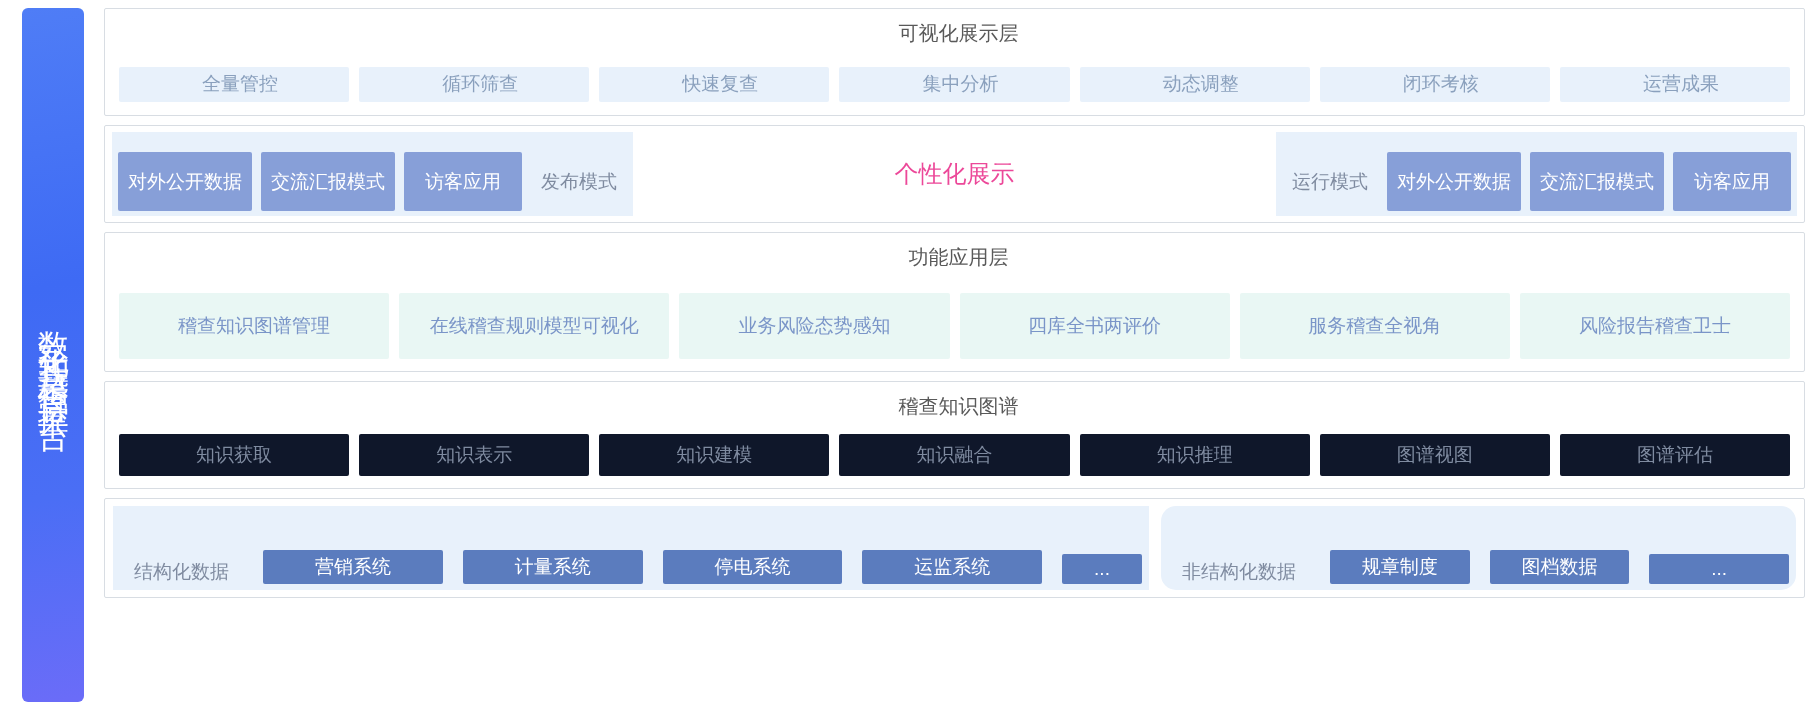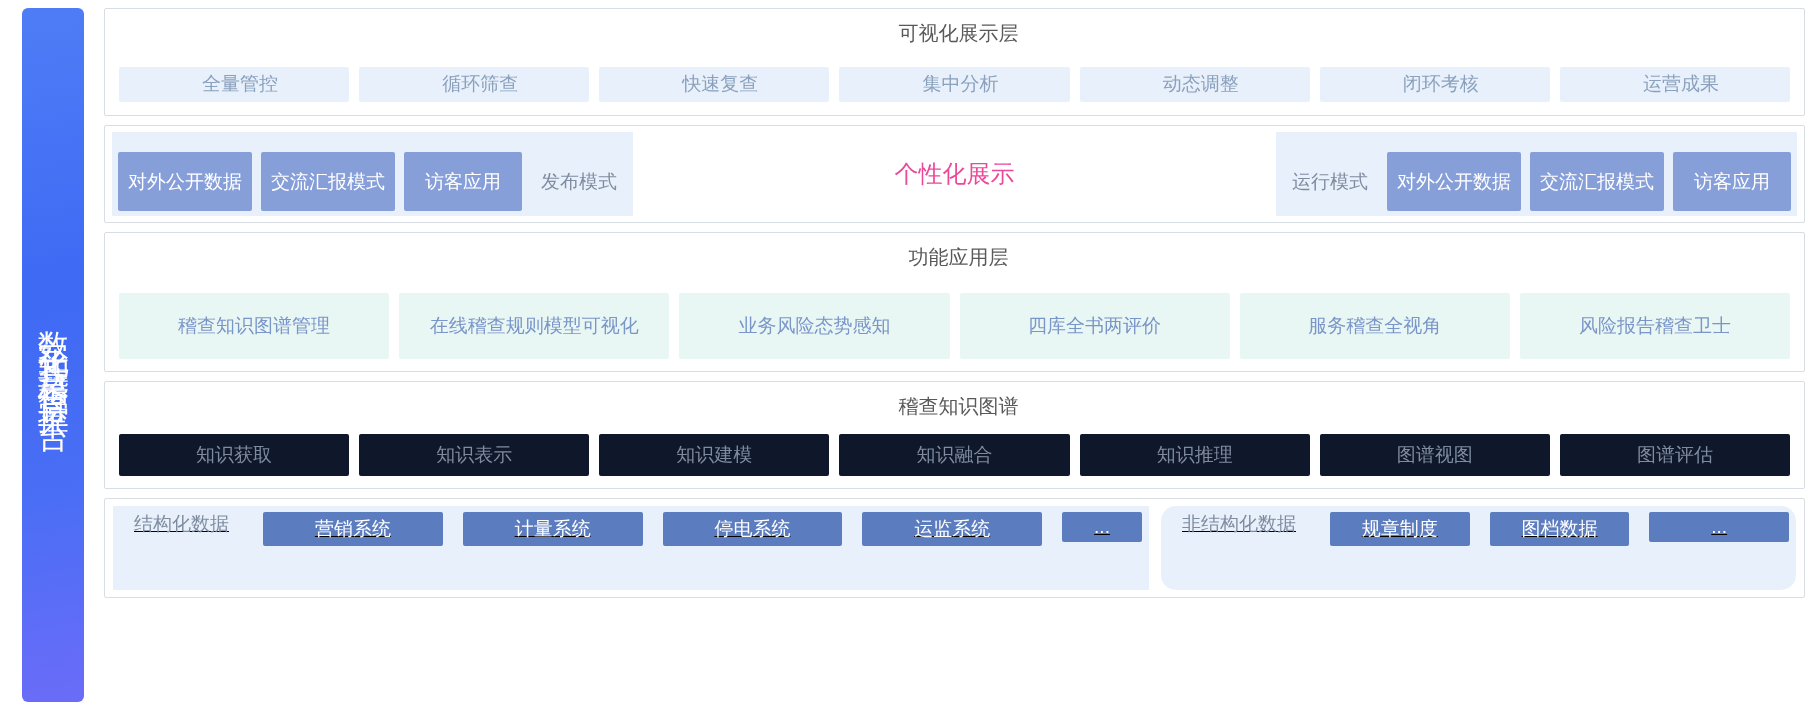--- a/index.html
+++ b/index.html
@@ -167,24 +167,23 @@
   .data-band {
     display: flex;
     align-items: stretch;
     height: 100%;
     padding: 7px 8px;
     gap: 12px;
   }
   .data-group {
     background: #e8f1fb;
     display: flex;
-    align-items: flex-start;
+    align-items: flex-end;
     padding: 6px 7px;
     gap: 10px;
-    text-decoration: underline;
   }
   .data-group.structured   { flex: 1 1 62%; }
   .data-group.unstructured { flex: 1 1 38%; border-radius: 15px; }
   .data-label {
     flex: 0 0 auto;
     display: flex;
     align-items: center;
     justify-content: center;
     text-align: center;
     font-size: 19px;

